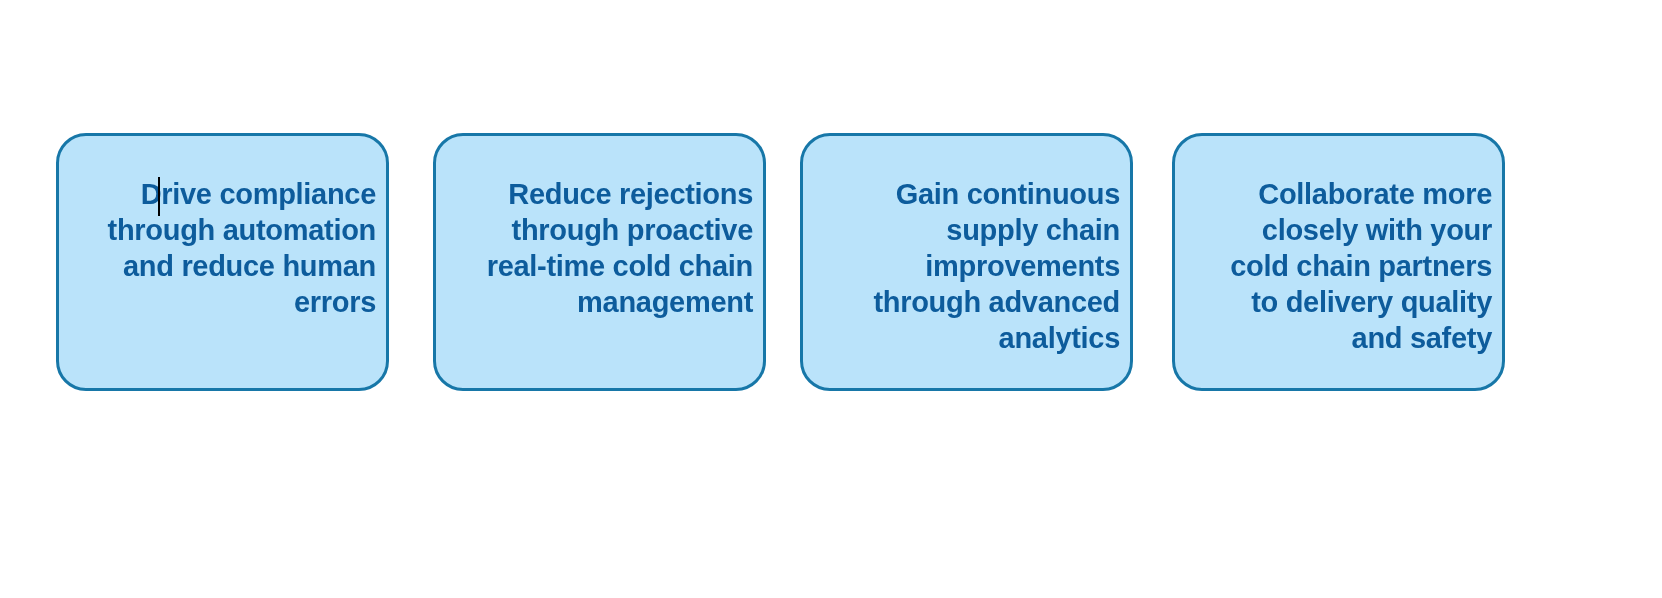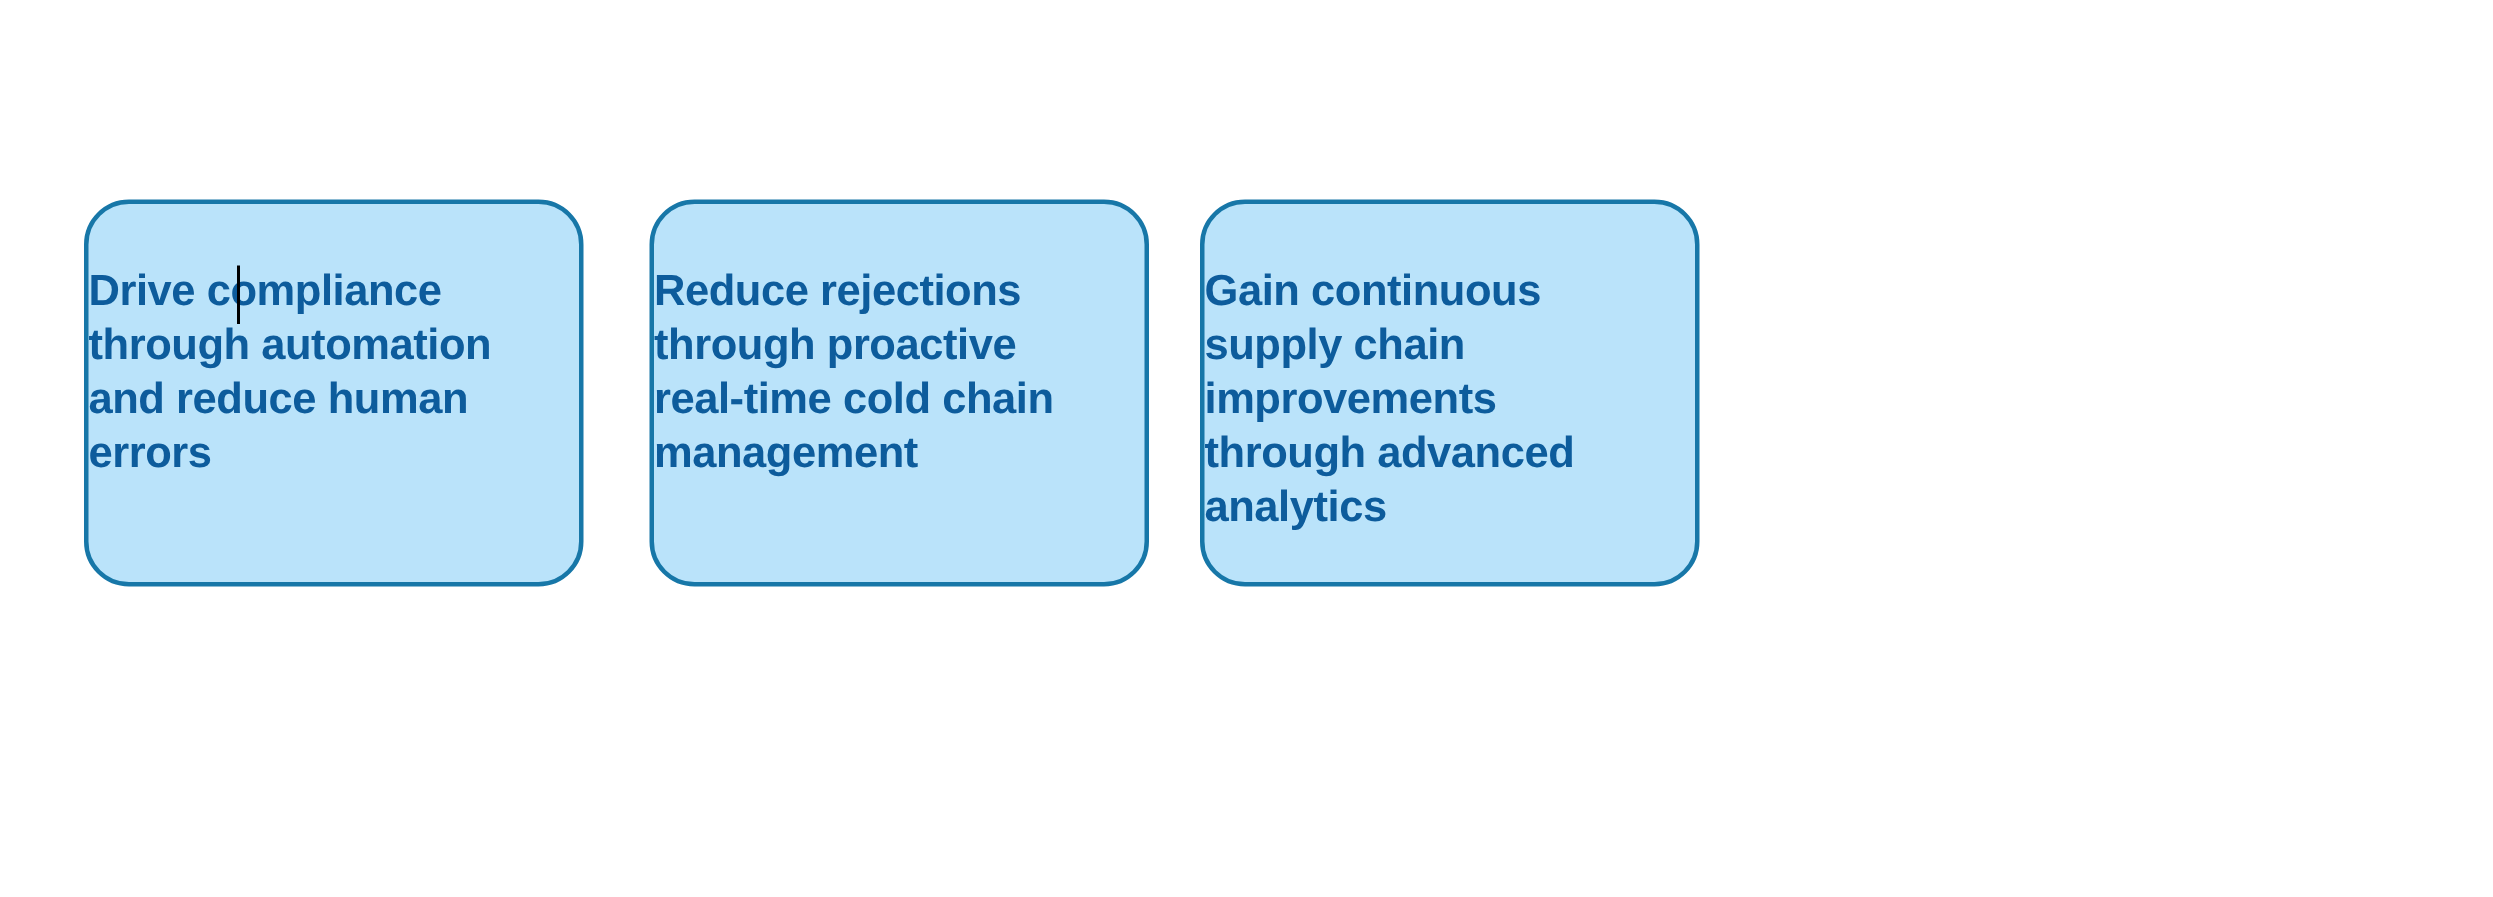--- a/index.html
+++ b/index.html
@@ -32,23 +32,23 @@
     border: 3.5px solid var(--card-border);
     border-radius: 30px;
   }
   .benefit-card.pos-1 { left: 56px; }
   .benefit-card.pos-2 { left: 433px; }
   .benefit-card.pos-3 { left: 800px; }
   .benefit-card.pos-4 { left: 1172px; }
   .card-text {
     position: absolute;
     top: 40px;
-    left: 0;
+    left: 10px;
     right: 10px;
-    text-align: left;
+    text-align: right;
     font-size: 29px;
     line-height: 36px;
     font-weight: bold;
     letter-spacing: -0.3px;
     color: var(--card-text);
     white-space: pre-line;
   }
   .text-caret {
     position: absolute;
     left: 99px;
@@ -79,14 +79,21 @@
 analytics</div>
   </div>
 
   <div class="benefit-card pos-2">
     <div class="card-text">Reduce rejections
 through proactive
 real-time cold chain
 management</div>
   </div>
 
+  <div class="benefit-card pos-4">
+    <div class="card-text">Collaborate more
+closely with your
+cold chain partners
+to delivery quality
+and safety</div>
+  </div>
 
 </div>
 
 </body></html>

